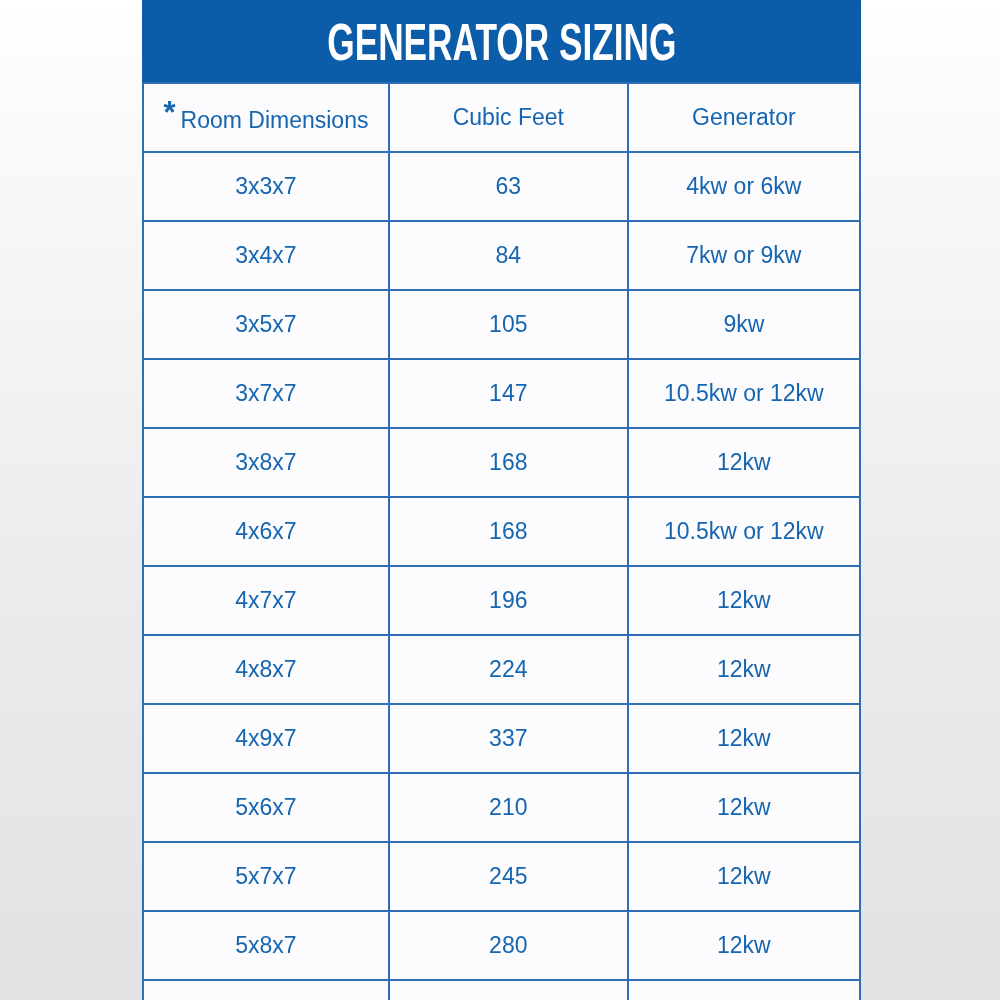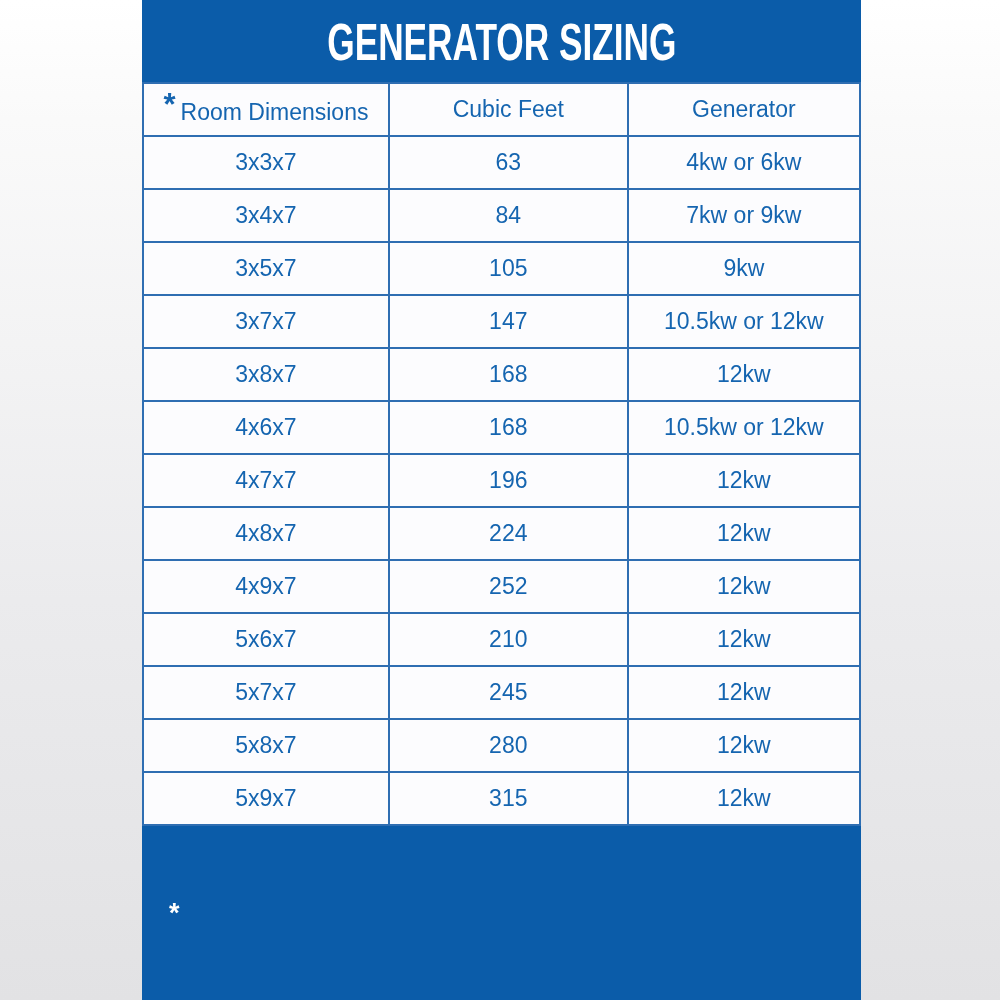--- a/index.html
+++ b/index.html
@@ -40,21 +40,21 @@
   table.sizing col.c3 { width: 32.4%; }
   table.sizing th, table.sizing td {
     border: 2px solid #2f6eb2;
     background: #fcfcfe;
     color: #1565b0;
     text-align: center;
     vertical-align: middle;
     height: 43px;
     font-size: 23px;
     font-weight: 400;
-    padding: 4px;
+    padding: 12px;
     overflow: hidden;
     white-space: nowrap;
   }
   .hdr-ast {
     font-weight: 700;
     font-size: 31px;
     position: relative; top: -5px;
     margin-right: 5px;
     color: #1565b0;
   }
@@ -144,21 +144,21 @@
   </tr>
 
   <tr>
     <td>4x8x7</td>
     <td>224</td>
     <td>12kw</td>
   </tr>
 
   <tr>
     <td>4x9x7</td>
-    <td>252</td>
+    <td>337</td>
     <td>12kw</td>
   </tr>
 
 
   <tr>
     <td>5x6x7</td>
     <td>210</td>
     <td>12kw</td>
   </tr>
 

